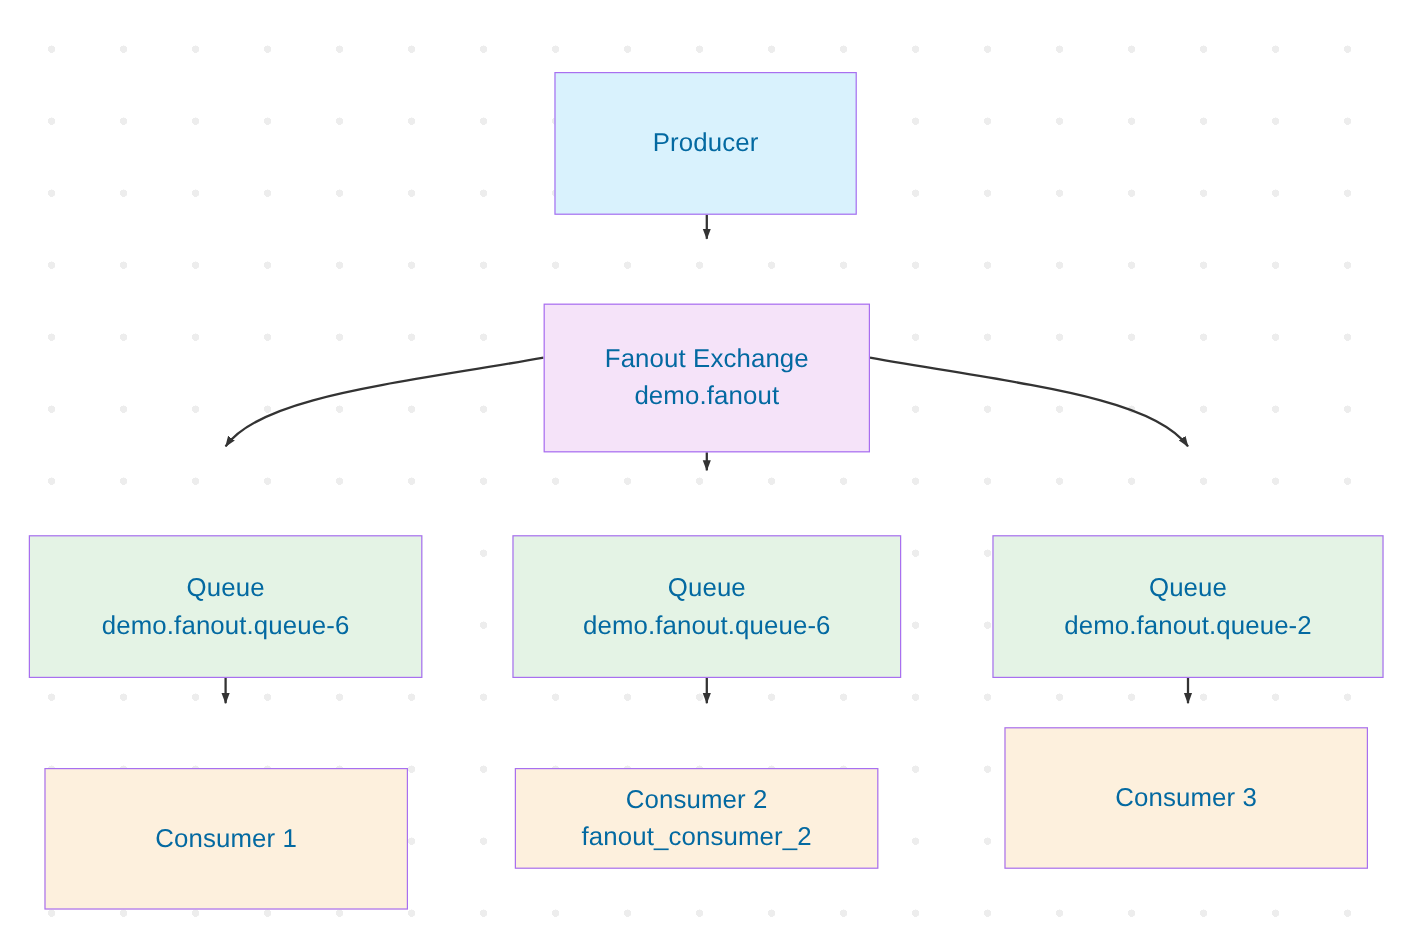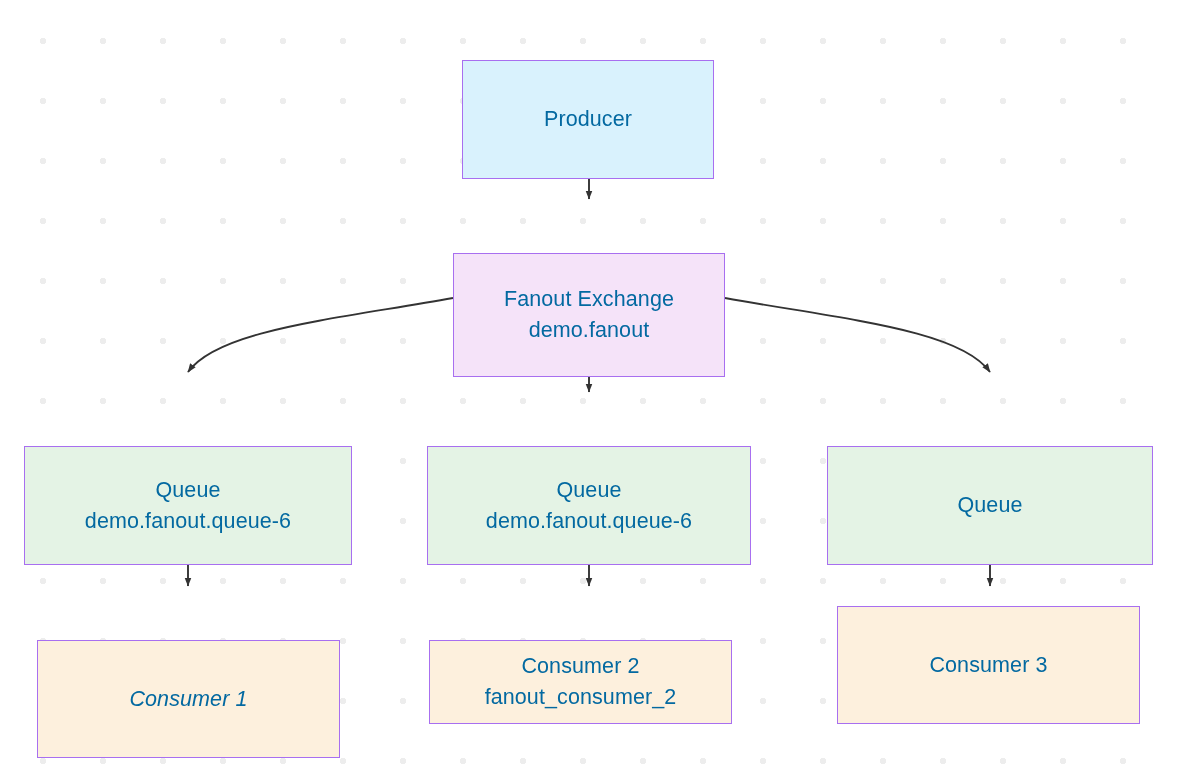--- a/index.html
+++ b/index.html
@@ -87,23 +87,24 @@
     <span class="ln">demo.fanout.queue-6</span>
   </div>
 
   <div class="node n-queue" style="left: 427px; top: 400px; width: 324px; height: 119px;">
     <span class="ln">Queue</span>
     <span class="ln">demo.fanout.queue-6</span>
   </div>
 
   <div class="node n-queue" style="left: 827px; top: 400px; width: 326px; height: 119px;">
     <span class="ln">Queue</span>
+    <span class="ln">demo.fanout.queue-2</span>
   </div>
 
-  <div class="node n-consumer" style="left: 37px; top: 594px; width: 303px; height: 118px; font-style: italic;">
+  <div class="node n-consumer" style="left: 37px; top: 594px; width: 303px; height: 118px;">
     <span class="ln">Consumer 1</span>
   </div>
 
   <div class="node n-consumer" style="left: 429px; top: 594px; width: 303px; height: 84px;">
     <span class="ln">Consumer 2</span>
     <span class="ln">fanout_consumer_2</span>
   </div>
 
   <div class="node n-consumer" style="left: 837px; top: 560px; width: 303px; height: 118px;">
     <span class="ln">Consumer 3</span>

